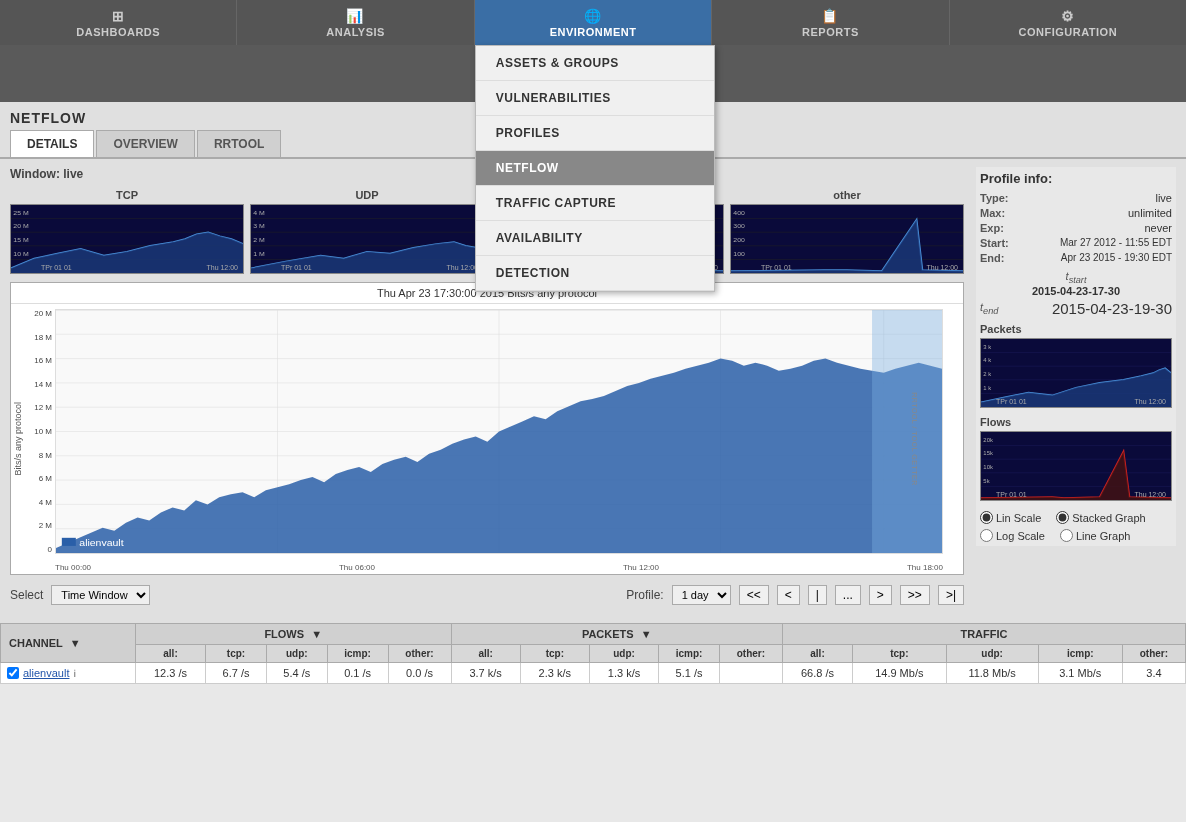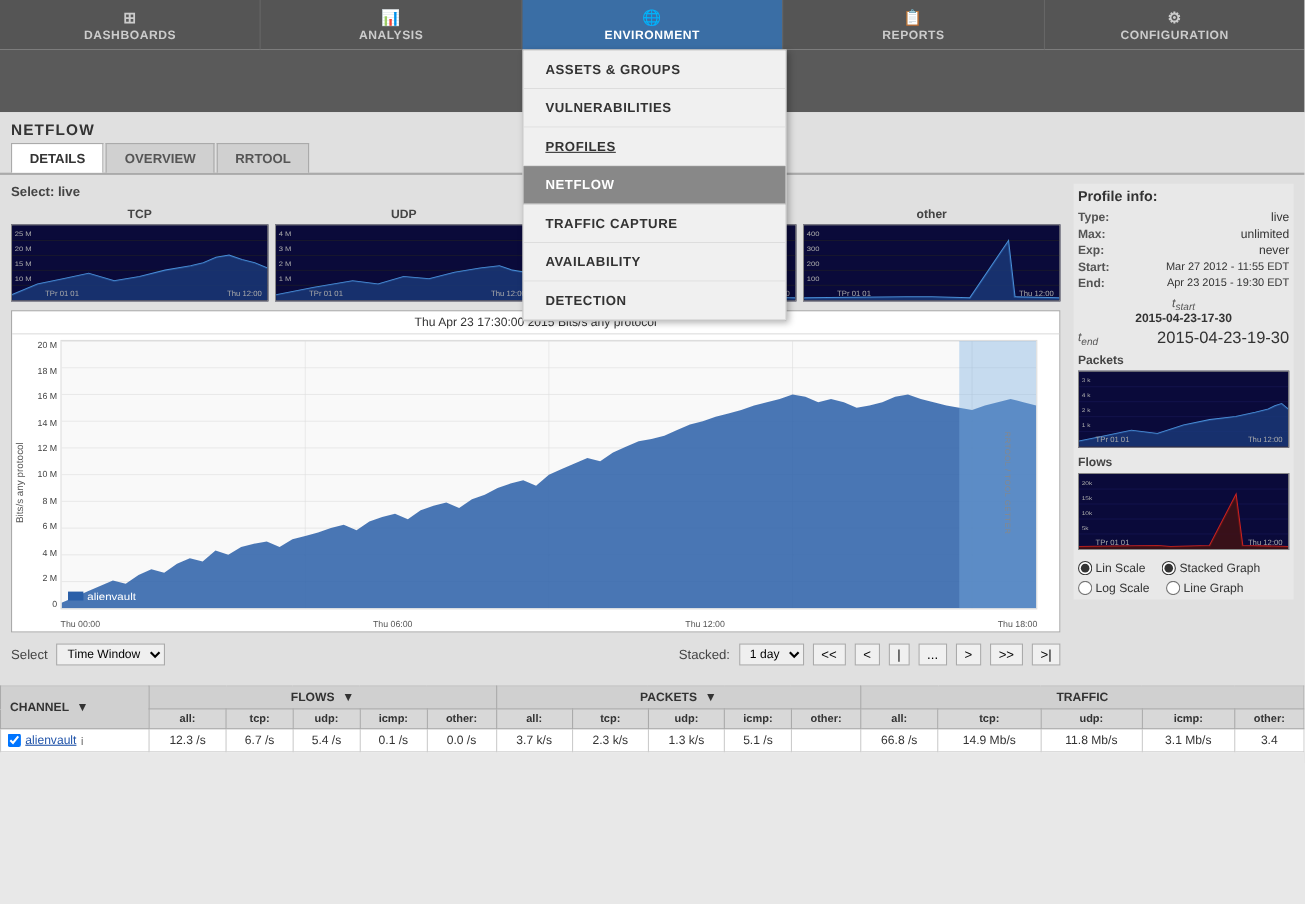--- a/index.html
+++ b/index.html
@@ -24,21 +24,21 @@
       <span>ENVIRONMENT</span>
     </div>
 
     <div style="position:absolute; top:45px; left:0; width:240px; background:#f0f0f0; border:1px solid #bbb; z-index:1000; box-shadow:2px 2px 6px rgba(0,0,0,0.3);">
       <div style="padding:10px 20px; cursor:pointer; color:#333; font-size:12px; font-weight:bold; letter-spacing:0.5px; border-bottom:1px solid #ddd; background:#f0f0f0;">
         <span>ASSETS &amp; GROUPS</span>
       </div>
       <div style="padding:10px 20px; cursor:pointer; color:#333; font-size:12px; font-weight:bold; letter-spacing:0.5px; border-bottom:1px solid #ddd; background:#f0f0f0;">
         <span>VULNERABILITIES</span>
       </div>
-      <div style="padding:10px 20px; cursor:pointer; color:#333; font-size:12px; font-weight:bold; letter-spacing:0.5px; border-bottom:1px solid #ddd; background:#f0f0f0;text-decoration:underline;">
+      <div style="padding:10px 20px; cursor:pointer; color:#333; font-size:12px; font-weight:bold; letter-spacing:0.5px; border-bottom:1px solid #ddd; background:#f0f0f0;">
         <span>PROFILES</span>
       </div>
       <div style="padding:10px 20px; cursor:pointer; color:#fff; font-size:12px; font-weight:bold; letter-spacing:0.5px; border-bottom:1px solid #ddd; background:#888;">
         <span>NETFLOW</span>
       </div>
       <div style="padding:10px 20px; cursor:pointer; color:#333; font-size:12px; font-weight:bold; letter-spacing:0.5px; border-bottom:1px solid #ddd; background:#f0f0f0;">
         <span>TRAFFIC CAPTURE</span>
       </div>
       <div style="padding:10px 20px; cursor:pointer; color:#333; font-size:12px; font-weight:bold; letter-spacing:0.5px; border-bottom:1px solid #ddd; background:#f0f0f0;">
         <span>AVAILABILITY</span>
@@ -78,21 +78,21 @@
     </div>
     <div style="padding:6px 16px; cursor:pointer; font-size:12px; font-weight:bold; color:#555; border:1px solid #aaa; border-bottom:none; margin-right:2px; background:#d0d0d0;">
       <span>RRTOOL</span>
     </div>
   </div>
 
   <div style="display:flex; padding:8px 10px; gap:12px;">
 
     <div style="flex:1;">
 
-      <div style="font-size:12px; font-weight:bold; color:#444; margin-bottom:8px;">Select: live</div>
+      <div style="font-size:12px; font-weight:bold; color:#444; margin-bottom:8px;">Window: live</div>
 
       <div style="display:flex; gap:6px; margin-bottom:8px;">
 
         <div style="flex:1; text-align:center;">
           <div style="font-size:11px; font-weight:bold; color:#444; margin-bottom:3px;">TCP</div>
           <div style="width:100%; height:70px; background:#0a0a3a; border:1px solid #888; position:relative;">
             <svg viewBox="0 0 200 70" preserveAspectRatio="none" style="width:100%; height:100%;">
               <rect width="200" height="70" fill="#0a0a3a"></rect>
 
               <line x1="0" y1="14" x2="200" y2="14" stroke="#222" stroke-width="0.5"></line>
@@ -263,21 +263,21 @@
         </div>
 
       </div>
 
       <div style="display:flex; align-items:center; gap:8px; padding:4px 0; background:#e0e0e0; margin-bottom:6px;">
         <span style="font-size:12px; color:#444;">Select</span>
         <select style="padding:2px 5px; font-size:11px; border:1px solid #aaa;">
           <option>Time Window</option>
         </select>
         <span style="flex:1;"></span>
-        <span style="font-size:12px; color:#444;">Stacked:</span>
+        <span style="font-size:12px; color:#444;">Profile:</span>
         <select style="padding:2px 5px; font-size:11px; border:1px solid #aaa;">
           <option>1 day</option>
         </select>
         <button style="padding:2px 7px; font-size:12px; border:1px solid #aaa; background:#f0f0f0; cursor:pointer;">&lt;&lt;</button>
         <button style="padding:2px 7px; font-size:12px; border:1px solid #aaa; background:#f0f0f0; cursor:pointer;">&lt;</button>
         <button style="padding:2px 7px; font-size:12px; border:1px solid #aaa; background:#f0f0f0; cursor:pointer;">|</button>
         <button style="padding:2px 7px; font-size:12px; border:1px solid #aaa; background:#f0f0f0; cursor:pointer;">...</button>
         <button style="padding:2px 7px; font-size:12px; border:1px solid #aaa; background:#f0f0f0; cursor:pointer;">&gt;</button>
         <button style="padding:2px 7px; font-size:12px; border:1px solid #aaa; background:#f0f0f0; cursor:pointer;">&gt;&gt;</button>
         <button style="padding:2px 7px; font-size:12px; border:1px solid #aaa; background:#f0f0f0; cursor:pointer;">&gt;|</button>

